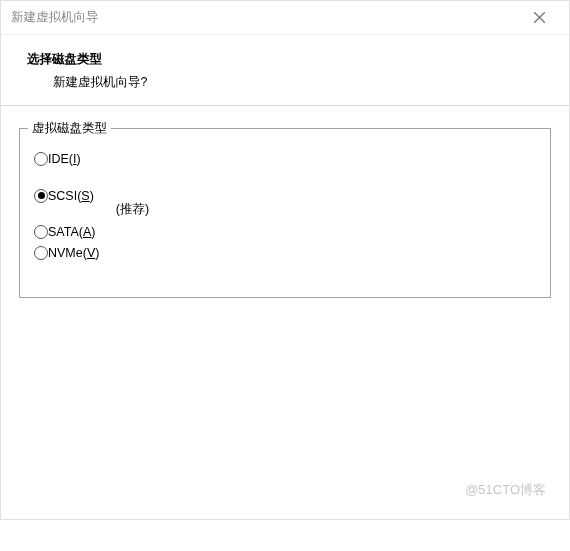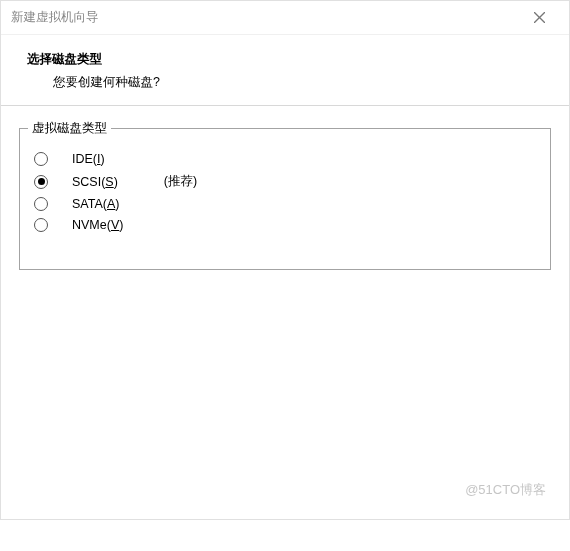--- a/index.html
+++ b/index.html
@@ -55,41 +55,41 @@
     top: -9px;
     left: 8px;
     background: #fff;
     padding: 0 4px;
     font-size: 12.5px;
     color: #000;
   }
   .radio-row {
     display: flex;
     align-items: center;
-    gap: 24px;
+    gap: 0;
     margin: 7px 0;
     font-size: 12.5px;
   }
   .radio {
     width: 14px; height: 14px;
     border: 1px solid #555;
     border-radius: 50%;
     display: inline-flex;
     align-items: center; justify-content: center;
     flex: 0 0 14px;
   }
   .radio.selected::after {
     content: "";
     width: 7px; height: 7px;
     background: #000;
     border-radius: 50%;
     display: block;
   }
   .radio-label { cursor: default; }
-  .hint { margin-left: 22px; color: #000; }
+  .hint { margin-left: 22px; color: #000; margin-top: 28px; }
   .u { text-decoration: underline; }
 
   .footer {
     border-top: 1px solid #d8d8d8;
     padding: 10px 12px;
     display: flex;
     align-items: center;
     gap: 6px;
     background: #fff;
   }
@@ -125,21 +125,21 @@
     <div class="close-btn">
       <svg viewBox="0 0 10 10">
         <line x1="0" y1="0" x2="10" y2="10" stroke="#777" stroke-width="1.2"></line>
         <line x1="10" y1="0" x2="0" y2="10" stroke="#777" stroke-width="1.2"></line>
       </svg>
     </div>
   </div>
 
   <div class="header-area">
     <div class="header-title">选择磁盘类型</div>
-    <div class="header-sub">您要创建何种磁盘?</div>
+    <div class="header-sub">新建虚拟机向导?</div>
   </div>
 
   <div class="divider"></div>
 
   <div class="content">
     <div class="groupbox">
       <span class="group-legend">虚拟磁盘类型</span>
 
       <div class="radio-row">
         <span class="radio"></span>

